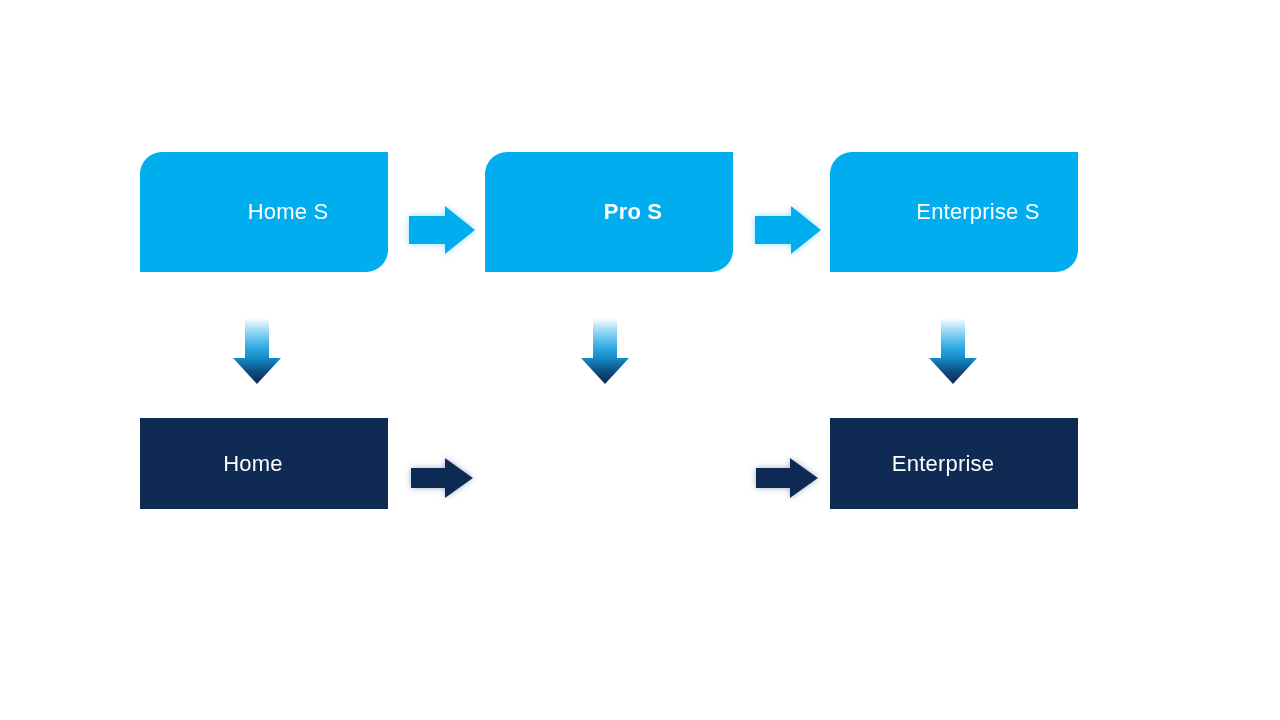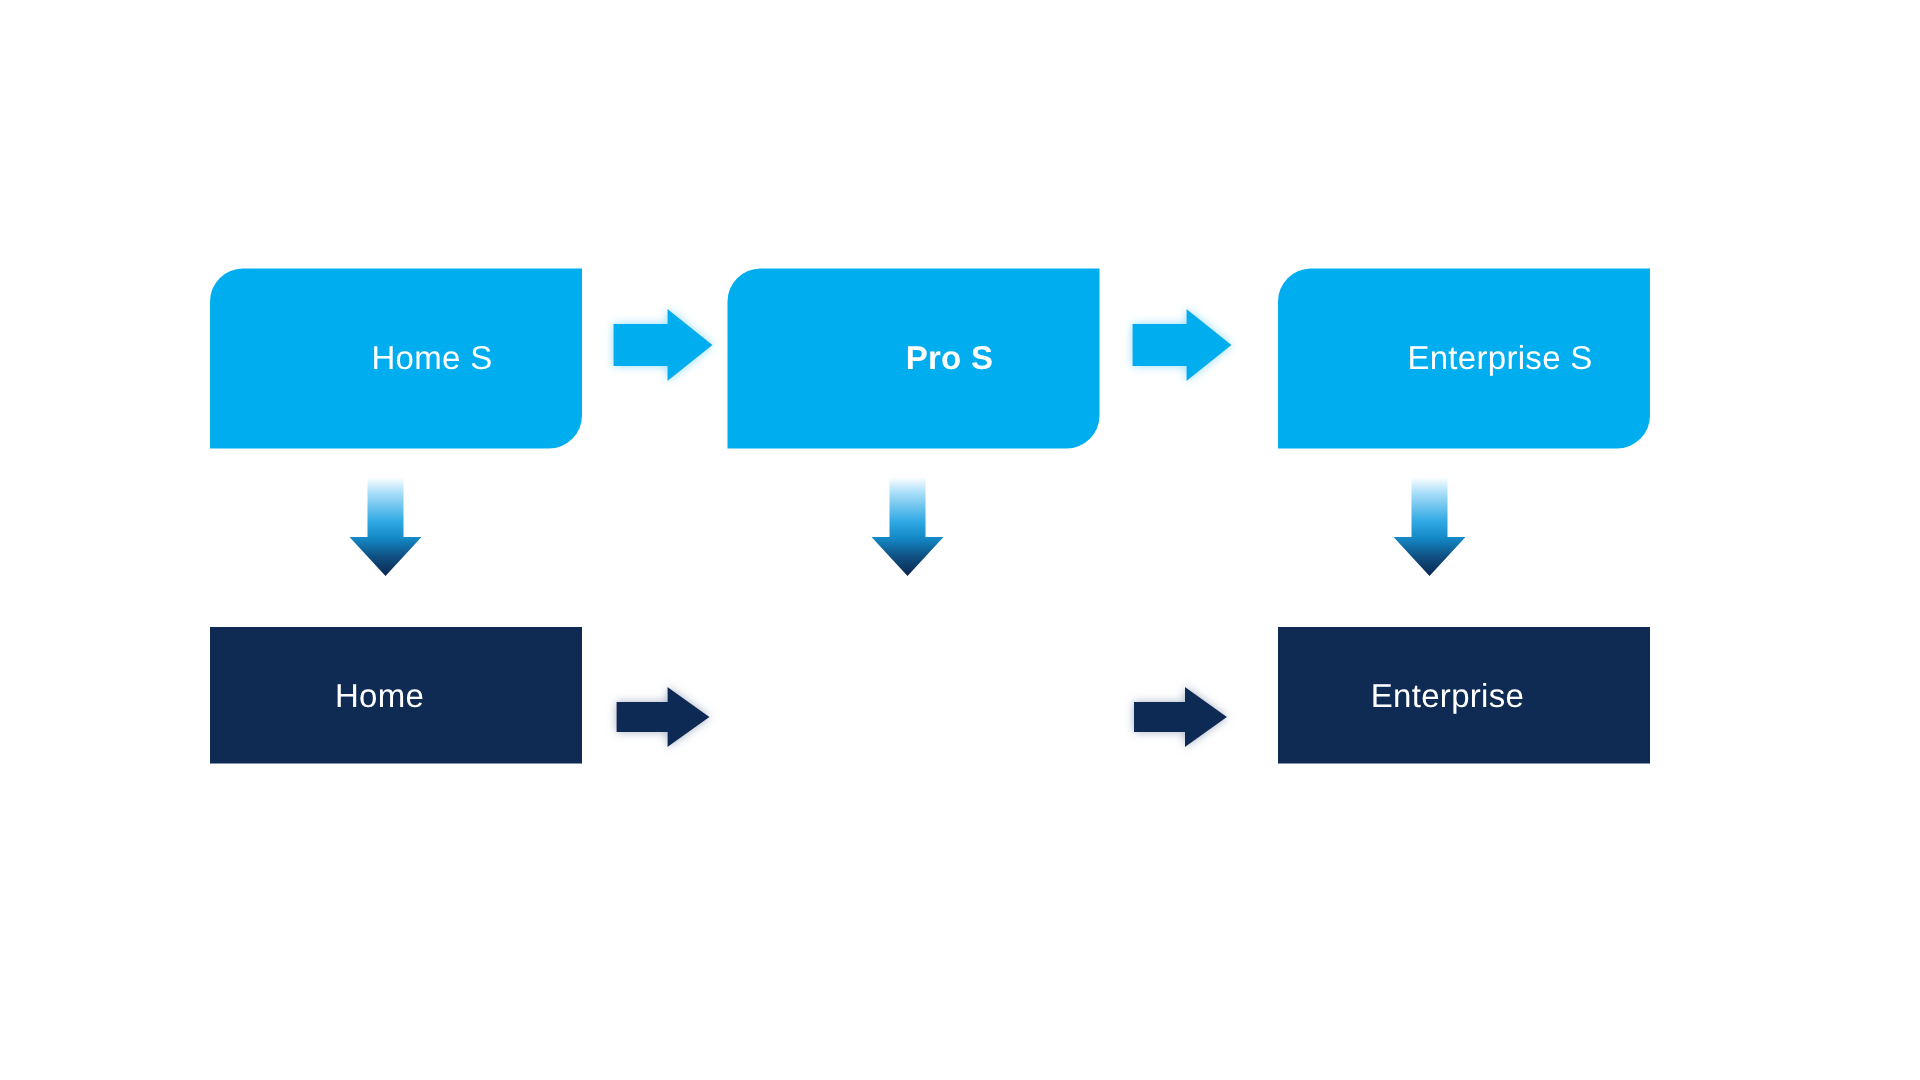--- a/index.html
+++ b/index.html
@@ -19,42 +19,42 @@
   .node {
     position: absolute;
     width: 248px;
     height: 120px;
     display: flex;
     align-items: center;
     justify-content: center;
     box-sizing: border-box;
   }
   .node.top {
-    top: 179px;
+    top: 152px;
     background: var(--light-blue, #00AEEF);
     border-radius: 22px 0 22px 0;
     padding-left: 48px;
   }
   .node.bottom {
     top: 418px;
     height: 91px;
     background: var(--navy, #0F2B54);
   }
   .node-label {
     color: var(--label-text, #ffffff);
     font-size: 22px;
     letter-spacing: 0.2px;
     white-space: nowrap;
   }
   .node.bottom .node-label {
     transform: translateX(-11px);
   }
   .pos-col1 { left: 140px; }
   .pos-col2 { left: 485px; font-weight: bold; }
-  .pos-col3 { left: 830px; margin-left: 22px; }
+  .pos-col3 { left: 830px; }
   .arrow {
     position: absolute;
     overflow: visible;
     display: block;
   }
   .arrow-right-top-1  { left: 409px; top: 206px; }
   .arrow-right-top-2  { left: 755px; top: 206px; }
   .arrow-right-bot-1  { left: 411px; top: 458px; }
   .arrow-right-bot-2  { left: 756px; top: 458px; }
   .arrow-down-1 { left: 233px; top: 318px; }

